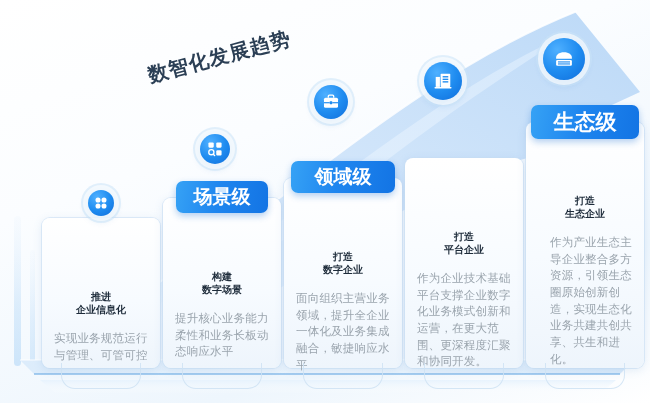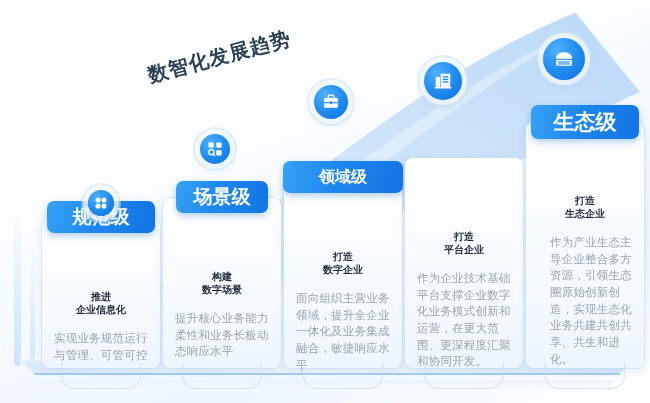--- a/index.html
+++ b/index.html
@@ -174,21 +174,20 @@
 
   <div class="card" style="left:42px; top:218px; width:118px; height:150px;">
     <div class="card-inner">
       <div class="card-sub" style="top:44px; font-size:10px;">
         <div>推进</div>
         <div>企业信息化</div>
       </div>
       <div class="card-body" style="left:12px; right:12px; top:84px; font-size:11.5px;">实现业务规范运行与管理、可管可控</div>
       <div class="card-footer-arc"></div>
     </div>
-    <div class="card-badge" style="width:108px; height:32px; font-size:19px;">规范级</div>
   </div>
 
   <div class="icon-bubble" style="left:88px; top:190px; width:26px; height:26px;">
     <svg width="14" height="14" viewBox="0 0 16 16" aria-hidden="true">
       <circle cx="4.6" cy="4.6" r="2.9" fill="#ffffff"></circle>
       <circle cx="11.4" cy="4.6" r="2.9" fill="#ffffff"></circle>
       <circle cx="4.6" cy="11.4" r="2.9" fill="#ffffff"></circle>
       <circle cx="11.4" cy="11.4" r="2.9" fill="#ffffff"></circle>
     </svg>
   </div>
@@ -217,21 +216,21 @@
 
   <div class="card" style="left:284px; top:178px; width:118px; height:190px;">
     <div class="card-inner">
       <div class="card-sub" style="top:44px; font-size:10px;">
         <div>打造</div>
         <div>数字企业</div>
       </div>
       <div class="card-body" style="left:12px; right:12px; top:84px; font-size:11.5px;">面向组织主营业务领域，提升全企业一体化及业务集成融合，敏捷响应水平</div>
       <div class="card-footer-arc"></div>
     </div>
-    <div class="card-badge" style="width:120px; height:32px; font-size:16px;">领域级</div>
+    <div class="card-badge" style="width:104px; height:32px; font-size:19px;">领域级</div>
   </div>
 
   <div class="icon-bubble" style="left:314px; top:85px; width:34px; height:34px;">
     <svg width="18" height="18" viewBox="0 0 20 20" aria-hidden="true">
       <path d="M7 4.6 V3.6 a1.2 1.2 0 0 1 1.2-1.2 h3.6 A1.2 1.2 0 0 1 13 3.6 v1" fill="none" stroke="#ffffff" stroke-width="1.5" stroke-linecap="round"></path>
       <rect x="2.2" y="5.2" width="15.6" height="11.2" rx="1.8" fill="#ffffff"></rect>
       <rect x="8.6" y="9.2" width="2.8" height="3.2" rx="0.6" fill="#1f8cf0"></rect>
       <line x1="2.2" y1="10.8" x2="8.6" y2="10.8" stroke="#1f8cf0" stroke-width="1.3"></line>
       <line x1="11.4" y1="10.8" x2="17.8" y2="10.8" stroke="#1f8cf0" stroke-width="1.3"></line>
     </svg>

